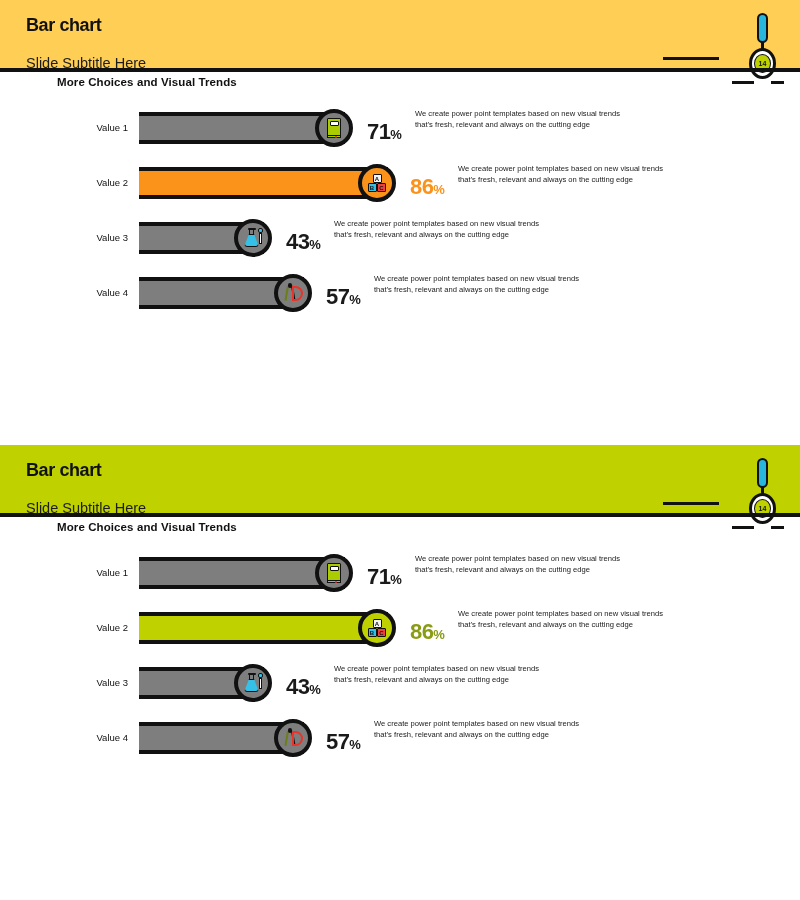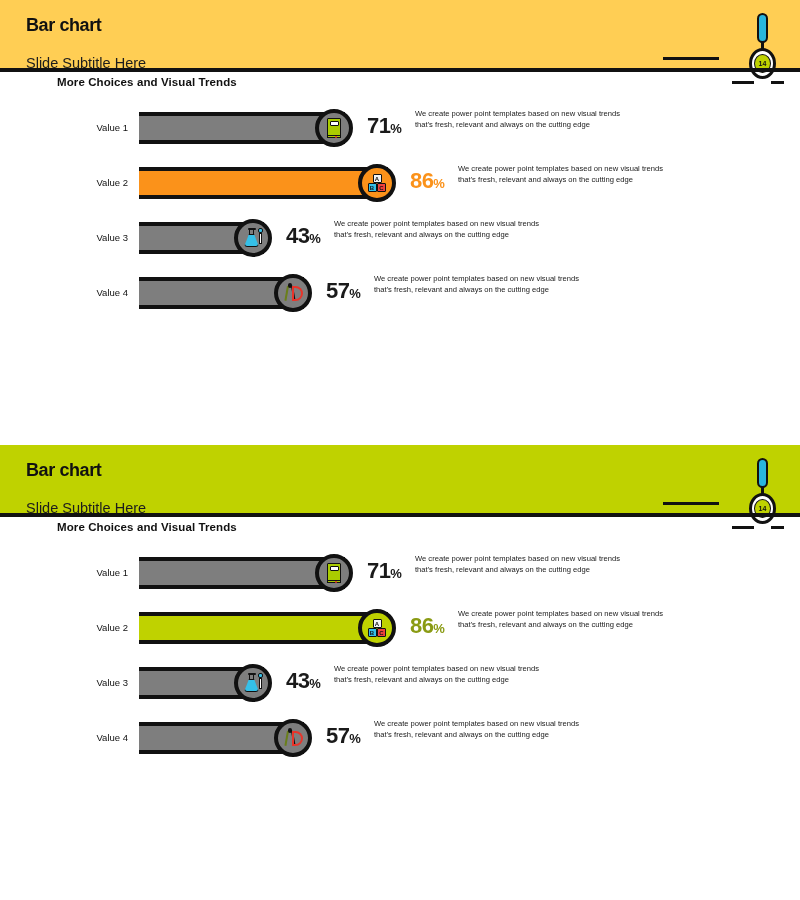--- a/index.html
+++ b/index.html
@@ -67,21 +67,21 @@
     position:relative;height:32px;box-sizing:border-box;
     border-top:4px solid #111;border-bottom:4px solid #111;
   }
   .bubble{
     position:absolute;top:-3px;width:38px;height:38px;border-radius:50%;
     border:4px solid #111;box-sizing:border-box;
     display:flex;align-items:center;justify-content:center;
   }
   .pct{
     position:absolute;top:12px;font-size:22px;font-weight:bold;
-    letter-spacing:-0.6px;line-height:28px;white-space:nowrap;
+    letter-spacing:-0.6px;line-height:40px;white-space:nowrap;
   }
   .pct .unit{font-size:13px;}
   .desc{
     position:absolute;top:8px;width:218px;
     font-size:7.6px;line-height:11.4px;color:#1a1a1a;
   }
 
   
   .ic{position:relative;width:24px;height:24px;}
 

